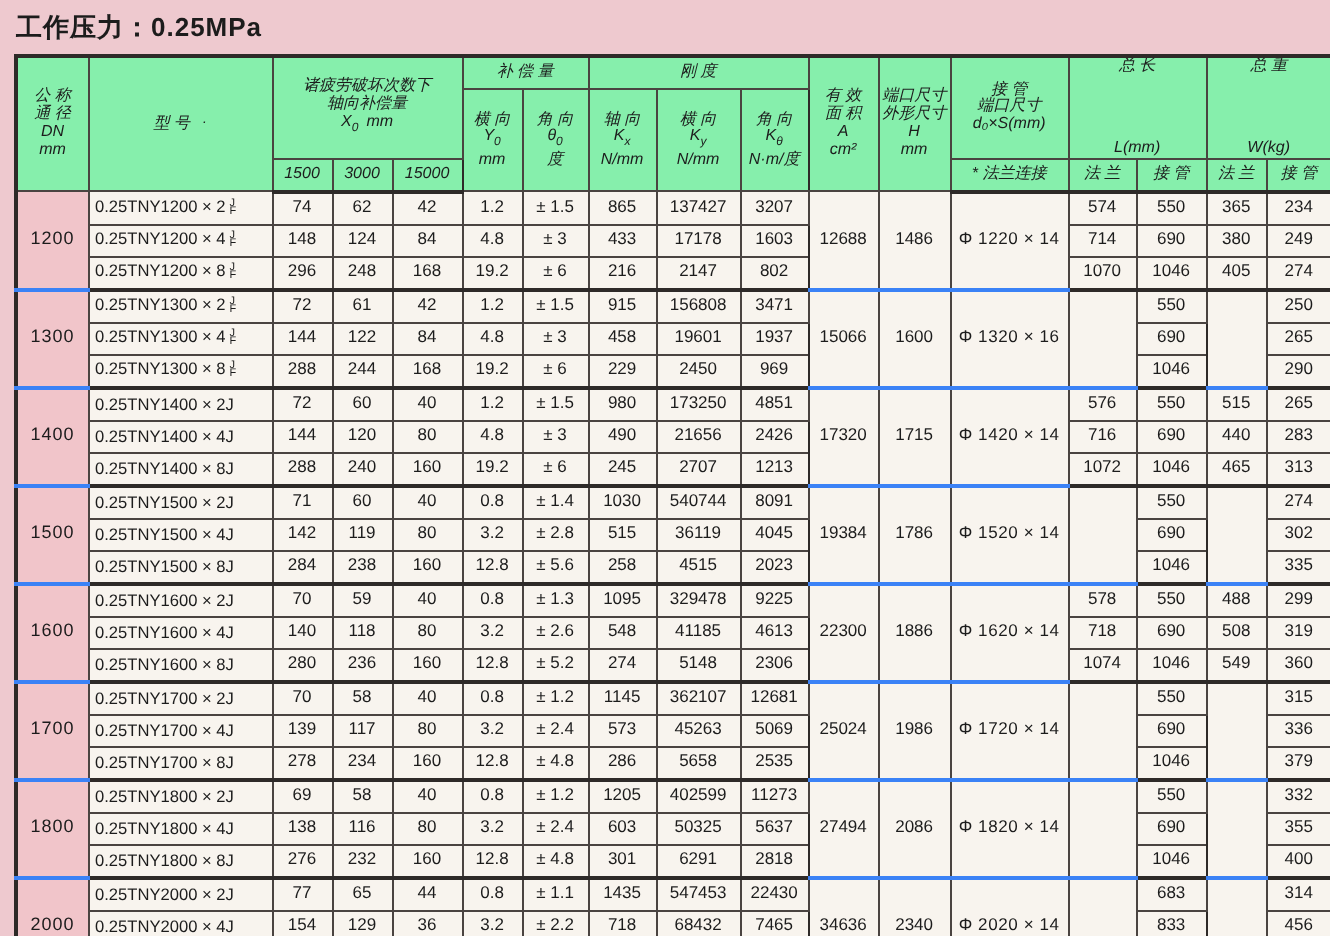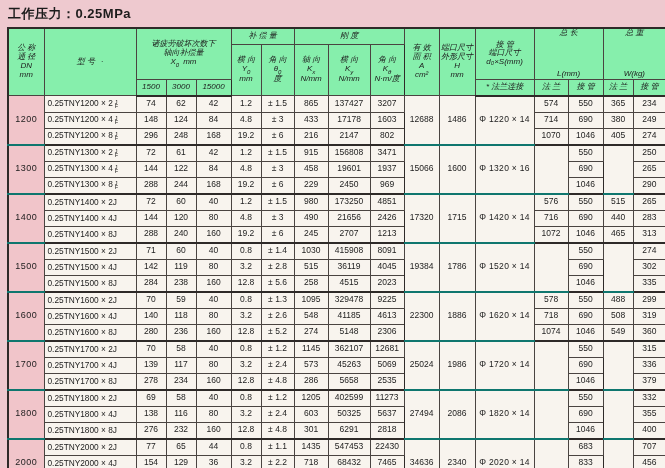--- a/index.html
+++ b/index.html
@@ -15,21 +15,21 @@
   .title-left{font-size:13px;font-weight:bold;letter-spacing:.5px;}
   .title-right{font-size:13px;font-weight:bold;letter-spacing:.5px;}
   table{border-collapse:collapse;table-layout:fixed;width:652px;
     border:2px solid #2e2a28;background:#f8f4ee;}
   th,td{border:1px solid #4a4441;padding:0;text-align:center;
     font-size:8.5px;line-height:1.1;overflow:hidden;white-space:nowrap;
     font-weight:normal;height:15px;background:#f8f4ee;}
   thead th{background:#86efac;font-size:8px;font-style:italic;}
   thead tr:last-child th{border-bottom:2px solid #2e2a28;}
   .sec{border-left:1.6px solid #2e2a28;}
-  td.rs{border-bottom:2px solid #0f766e;}
+  td.rs{border-bottom:2px solid #3b82f6;}
   tr.gend td{border-bottom:2px solid #2e2a28;}
   td.dn{background:#f1c5ca;font-size:9px;letter-spacing:.5px;}
   td.model{text-align:left;padding-left:3px;font-size:8.3px;}
   td.flange{letter-spacing:.3px;}
   .hl{display:block;}
   .symline sub{font-size:6px;}
   .u{margin-left:4px;}
   .mark{font-size:7px;vertical-align:top;margin-left:6px;}
   .stack{display:inline-flex;flex-direction:column;margin-left:2px;
     vertical-align:middle;line-height:4.5px;font-size:5.5px;}
@@ -311,21 +311,21 @@
         </tr>
         <tr>
           <td class="dn rs" rowspan="3">1500</td>
           <td class="model sec"><span>0.25TNY1500 × 2J</span></td>
           <td class="sec">71</td>
           <td>60</td>
           <td>40</td>
           <td class="sec">0.8</td>
           <td>± 1.4</td>
           <td class="sec">1030</td>
-          <td>415908</td>
+          <td>540744</td>
           <td>8091</td>
           <td class="sec rs" rowspan="3">19384</td>
           <td class="sec rs" rowspan="3">1786</td>
           <td class="sec flange rs" rowspan="3">Φ 1520 × 14</td>
           <td class="sec rs" rowspan="3"></td>
           <td>550</td>
           <td class="sec rs" rowspan="3"></td>
           <td>274</td>
         </tr>
         <tr>
@@ -503,21 +503,21 @@
           <td>± 1.1</td>
           <td class="sec">1435</td>
           <td>547453</td>
           <td>22430</td>
           <td class="sec rs" rowspan="3">34636</td>
           <td class="sec rs" rowspan="3">2340</td>
           <td class="sec flange rs" rowspan="3">Φ 2020 × 14</td>
           <td class="sec rs" rowspan="3"></td>
           <td>683</td>
           <td class="sec rs" rowspan="3"></td>
-          <td>707</td>
+          <td>314</td>
         </tr>
         <tr>
           <td class="model sec"><span>0.25TNY2000 × 4J</span></td>
           <td class="sec">154</td>
           <td>129</td>
           <td>36</td>
           <td class="sec">3.2</td>
           <td>± 2.2</td>
           <td class="sec">718</td>
           <td>68432</td>

